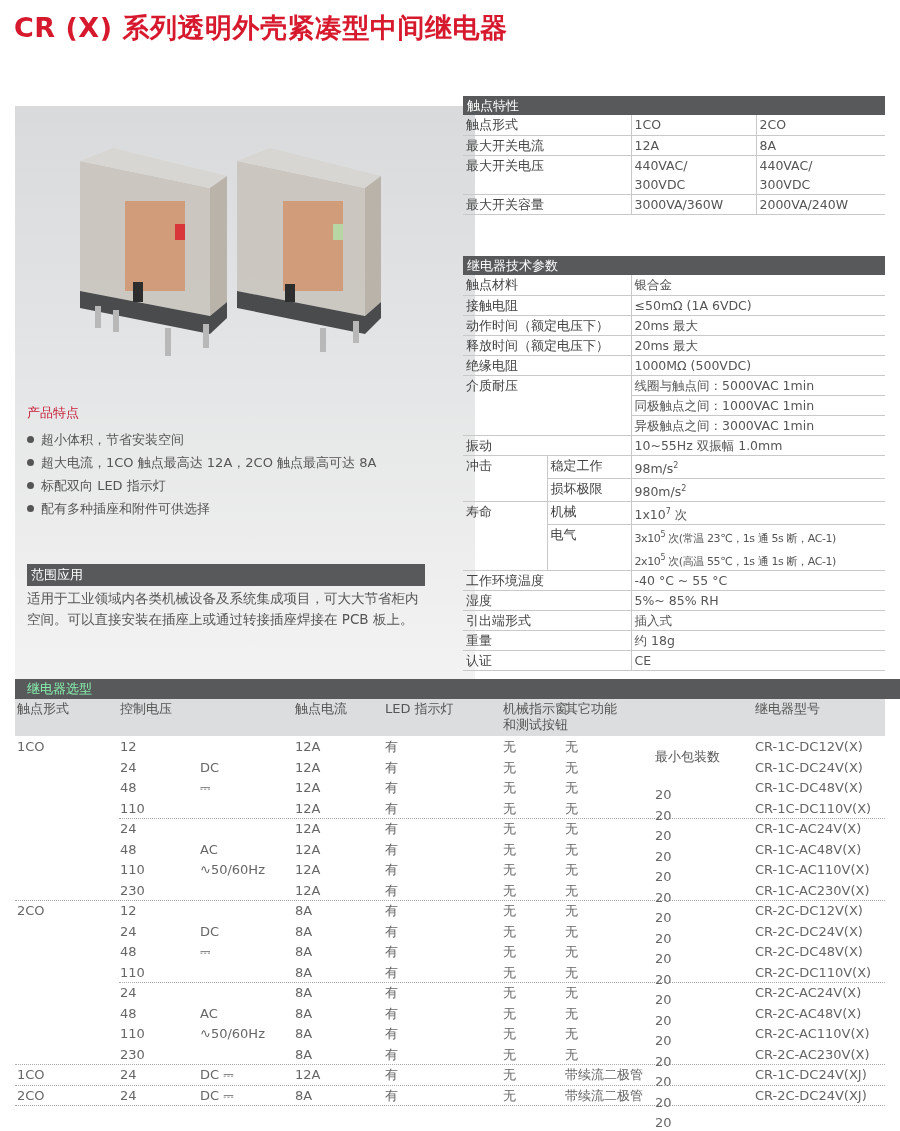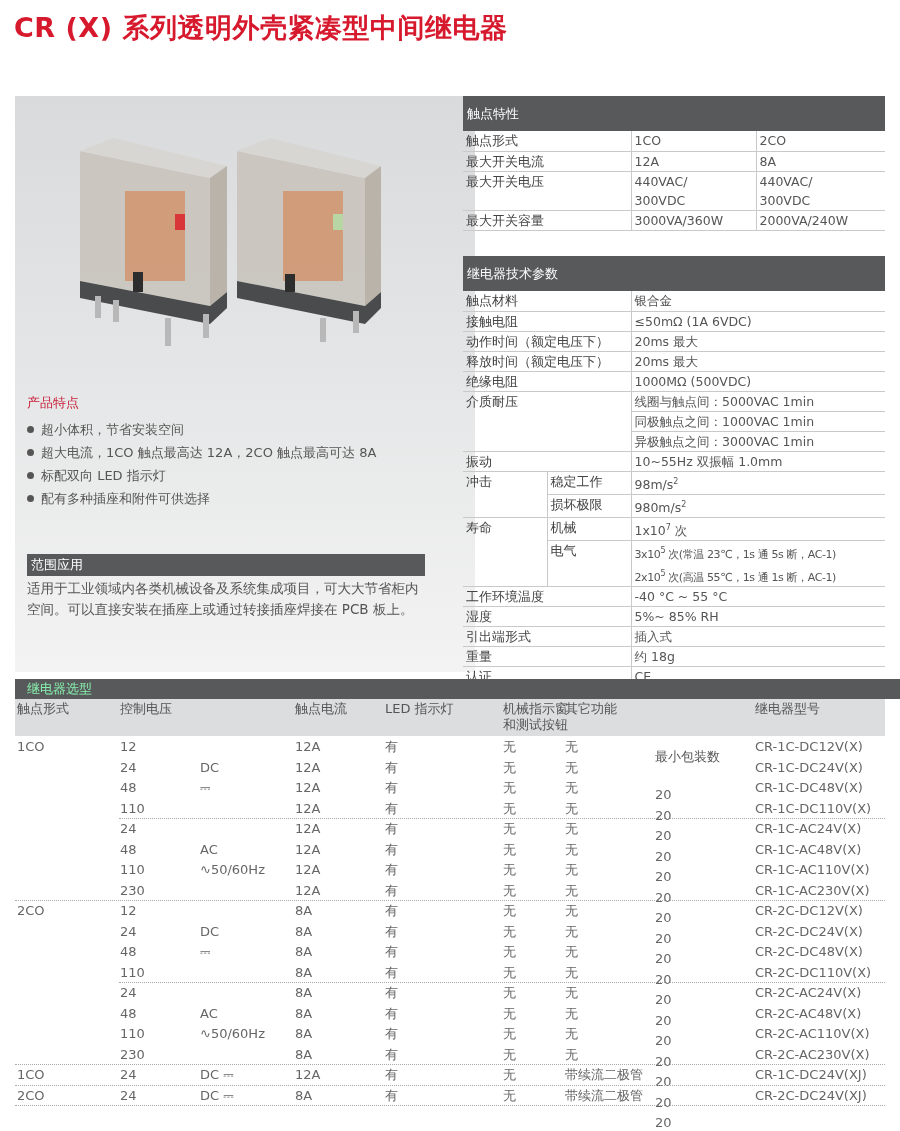--- a/index.html
+++ b/index.html
@@ -1,32 +1,32 @@
 <!DOCTYPE html>
 <html><head>
 <meta charset="utf-8">
 <style>
   * { box-sizing: border-box; margin: 0; padding: 0; }
   body { width: 900px; height: 1131px; background: #ffffff; font-family: "DejaVu Sans", sans-serif; color: #555; position: relative; overflow: hidden; }
   .title { position: absolute; left: 14px; top: 10px; font-size: 27px; font-weight: bold; color: #d7192e; letter-spacing: 0.5px; }
 
   
-  .left-panel { position: absolute; left: 15px; top: 96px; width: 460px; height: 576px; background: linear-gradient(#d9dadb 0%, #e4e5e6 45%, #f3f3f3 100%); }
+  .left-panel { position: absolute; left: 15px; top: 106px; width: 460px; height: 576px; background: linear-gradient(#d9dadb 0%, #e4e5e6 45%, #f3f3f3 100%); }
   .photo { position: absolute; left: 0; top: 0; width: 420px; height: 280px; }
   .features { position: absolute; left: 12px; top: 298px; width: 400px; }
   .features-title { color: #c8203a; font-size: 13px; margin-bottom: 6px; }
   .features ul { list-style: none; }
   .features li { font-size: 13px; line-height: 23px; color: #555; padding-left: 14px; position: relative; }
   .features li::before { content: ""; position: absolute; left: 0; top: 8px; width: 7px; height: 7px; border-radius: 50%; background: #555; }
   .scope-hdr { position: absolute; left: 12px; top: 458px; width: 398px; height: 22px; background: #58595b; color: #fff; font-size: 13px; line-height: 22px; padding-left: 4px; }
   .scope-text { position: absolute; left: 12px; top: 482px; width: 398px; font-size: 13.5px; line-height: 21px; color: #555; }
 
   
   .spec { position: absolute; left: 463px; width: 422px; border-collapse: collapse; font-size: 13px; }
-  .spec .hdr td { background: #58595b; color: #fff; height: 16px; padding: 8px 4px; border: none; }
+  .spec .hdr td { background: #58595b; color: #fff; height: 16px; padding: 0 4px; border: none; }
   .spec td { border-bottom: 1px solid #c9c9c9; padding: 0 3px; height: 20px; vertical-align: top; line-height: 19px; color: #555; }
   .spec td.k { color: #444; }
   .spec td.v { border-left: 1px solid #c9c9c9; font-size: 12.5px; }
   .spec td.sk { border-left: 1px solid #c9c9c9; color: #444; }
   sup { font-size: 8px; }
 
   
   .sel-hdr { position: absolute; left: 15px; top: 679px; width: 896px; height: 20px; background: #58595b; color: #86efac; font-size: 13px; line-height: 20px; padding-left: 12px; }
   .sel-cols { position: absolute; left: 15px; top: 699px; width: 870px; height: 37px; background: #dcdddf; font-size: 13px; color: #555; }
   .sel-cols span { position: absolute; top: 2px; line-height: 16px; }

